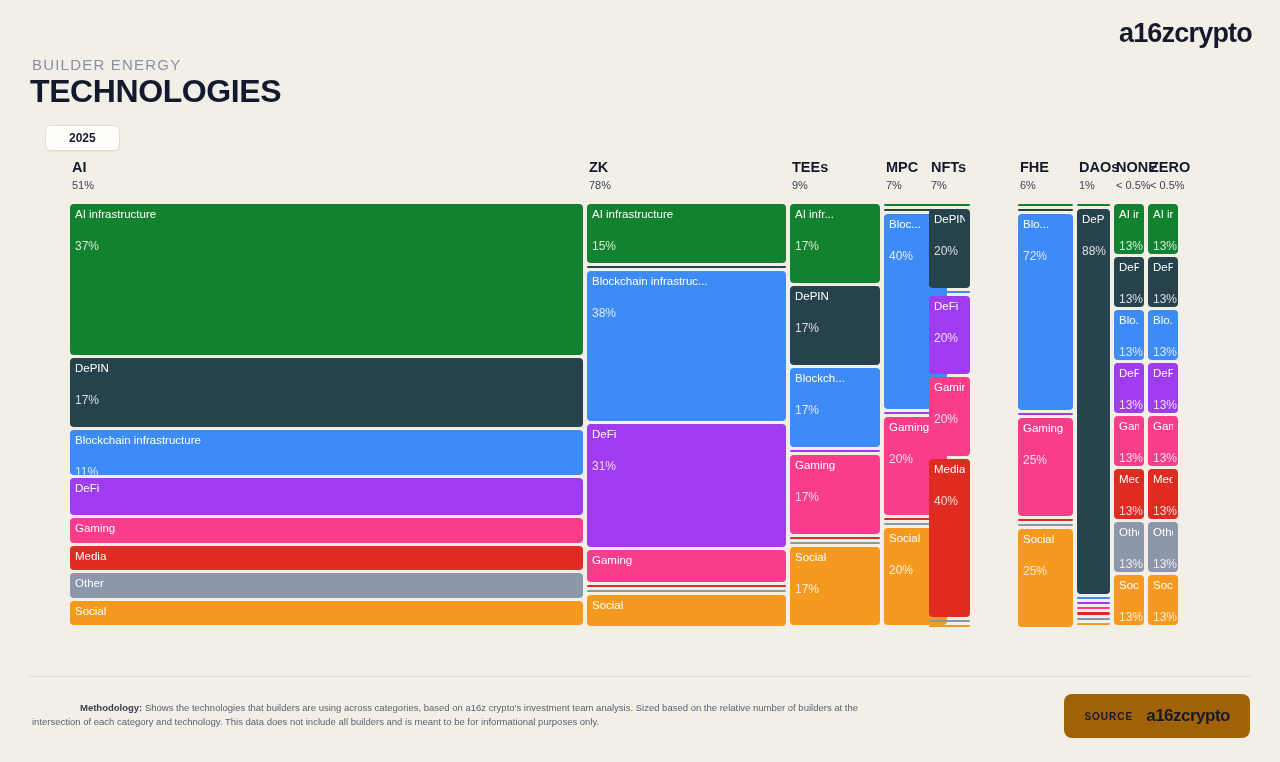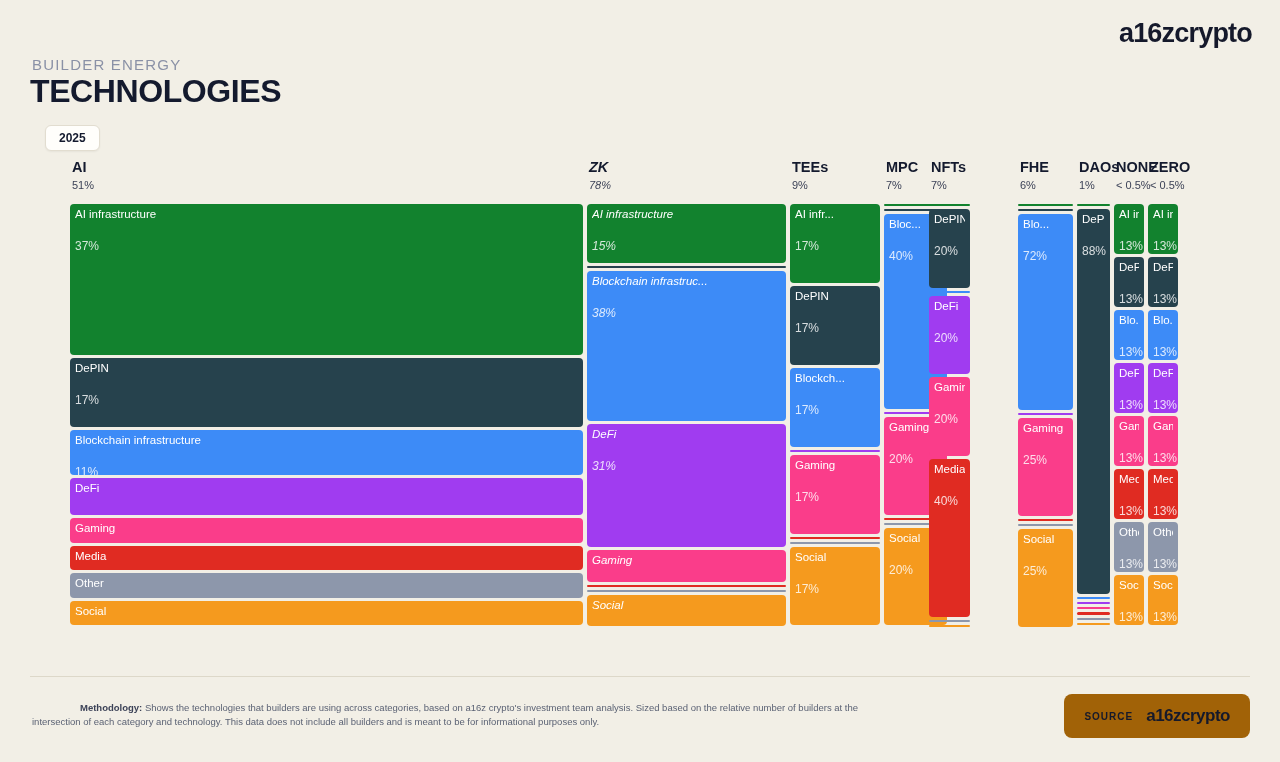--- a/index.html
+++ b/index.html
@@ -25,21 +25,21 @@
     color: #8a91a6;
   }
   .title {
     position: absolute; left: 30px; top: 73px;
     font-size: 32px; font-weight: 700; letter-spacing: -0.4px;
     color: #141a2e;
   }
   .year-chip {
     position: absolute; left: 45px; top: 125px;
     background: #fffefb; border: 1px solid #e2ddd0; border-radius: 6px;
-    padding: 5px 13px; font-size: 12px; font-weight: 600; color: #141a2e;
+    padding: 5px 23px; font-size: 12px; font-weight: 600; color: #141a2e;
     box-shadow: 0 1px 2px rgba(0,0,0,.05);
   }
 
   
   .chart {
     position: absolute; left: 70px; top: 160px;
     width: 1140px; height: 465px;
   }
   .col { position: absolute; top: 0; bottom: 0; }
   .col-head { position: absolute; top: 0; left: 2px; white-space: nowrap; }
@@ -122,21 +122,21 @@
           <div class="cell" style="top: 369.02px; height: 24.4898px; background: rgb(141, 151, 171);">
             <span class="cell-label">Other</span>
             <span class="cell-pct">6%</span>
           </div>
           <div class="cell" style="top: 396.51px; height: 24.4898px; background: rgb(245, 154, 30);">
             <span class="cell-label">Social</span>
             <span class="cell-pct">6%</span>
           </div>
         </div>
       </div>
-      <div class="col" style="left: 517px; width: 199px; font-style: italic;">
+      <div class="col" style="left: 517px; width: 199px;">
         <div class="col-head">
           <div class="col-name">ZK</div>
           <div class="col-pct">78%</div>
         </div>
         <div class="col-body">
           <div class="cell" style="top: 0px; height: 59.2885px; background: rgb(18, 130, 46);">
             <span class="cell-label">AI infrastructure</span>
             <span class="cell-pct">15%</span>
           </div>
           <div class="cell thin" style="top: 62.2885px; height: 2px; background: rgb(38, 66, 77);"></div>

